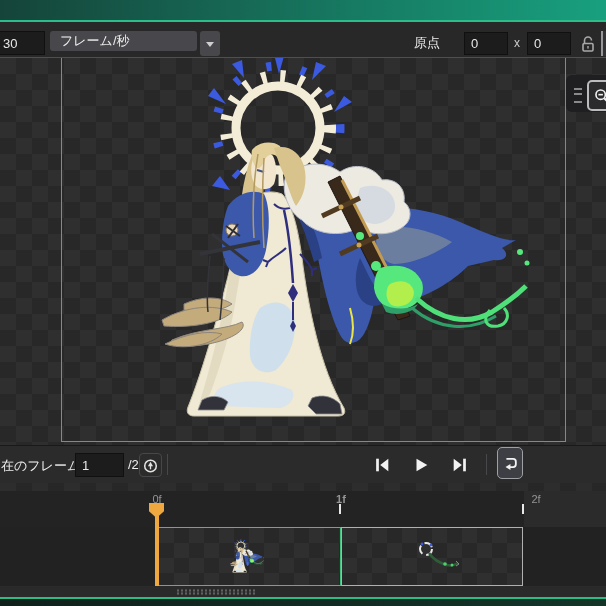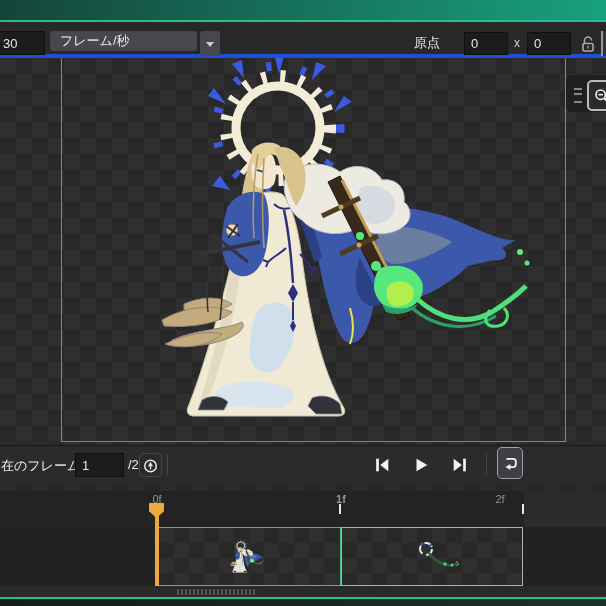--- a/index.html
+++ b/index.html
@@ -20,21 +20,21 @@
   svg{display:block;}
 </style>
 </head>
 <body>
 
 <div id="app">
 
   <div class="abs" style="left:0;top:0;width:606px;height:20px;background:linear-gradient(90deg,#15443a,#18a07e);"></div>
   <div class="abs" style="left:0;top:20px;width:606px;height:2px;background:#2dbd8a;"></div>
 
-  <div class="abs" style="left:0;top:22px;width:606px;height:36px;background:#282828;border-bottom:4px solid #1d4ed8;box-sizing:border-box;">
+  <div class="abs" style="left:0;top:22px;width:606px;height:36px;background:#282828;border-bottom:1px solid #1d4ed8;box-sizing:border-box;">
     <input class="abs tb-input" readonly="" style="left: -4px; top: 9px; width: 49px; height: 24px;" value="30">
     <div class="abs" style="left:50px;top:9px;width:147px;height:20px;background:#48484c;border-radius:3px;display:flex;align-items:center;padding-left:10px;box-sizing:border-box;">
       <span class="jp">フレーム/秒</span>
     </div>
     <div class="abs btn" style="left:200px;top:9px;width:20px;height:25px;background:#48484c;border-radius:3px;">
       <span class="tri-down"></span>
     </div>
 
     <span class="abs jp" style="left:414px;top:12px;text-align:center;">原点</span>
     <input class="abs tb-input" readonly="" style="left: 464px; top: 10px; width: 44px; height: 23px;" value="0">
@@ -196,21 +196,21 @@
         <path d="M10.5 11.2 L5 14.5 L10.5 17.8 Z" fill="#f2f2f2"></path>
       </svg>
     </div>
   </div>
 
   <div class="abs" style="left:0;top:483px;width:606px;height:8px;background:repeating-linear-gradient(90deg,#2d2d2d 0 16px,#272727 16px 32px);"></div>
 
   <div class="abs" style="left:0;top:491px;width:524px;height:36px;background:#232323;">
     <span class="abs ruler-label" style="left:157px;top:2px;">0f</span>
     <span class="abs ruler-label" style="left:341px;top:2px;font-weight:bold;">1f</span>
-    <span class="abs ruler-label" style="left:500px;top:2px;text-align:right;">2f</span>
+    <span class="abs ruler-label" style="left:536px;top:2px;text-align:right;">2f</span>
     <div class="abs tick" style="left:339px;top:13px;"></div>
     <div class="abs tick" style="left:522px;top:13px;"></div>
   </div>
 
   <div class="abs" style="left:0;top:527px;width:606px;height:59px;background:#222222;">
     <div class="abs checker" style="left:158px;top:0;width:183px;height:59px;border:1px solid #3fc07d;box-sizing:border-box;background-size:30px 30px;">
       <svg class="abs" style="left:70px;top:2px;" width="36" height="54" viewBox="90 -10 390 400" preserveAspectRatio="xMidYMid meet">
         <use href="#char-art"></use>
       </svg>
     </div>

